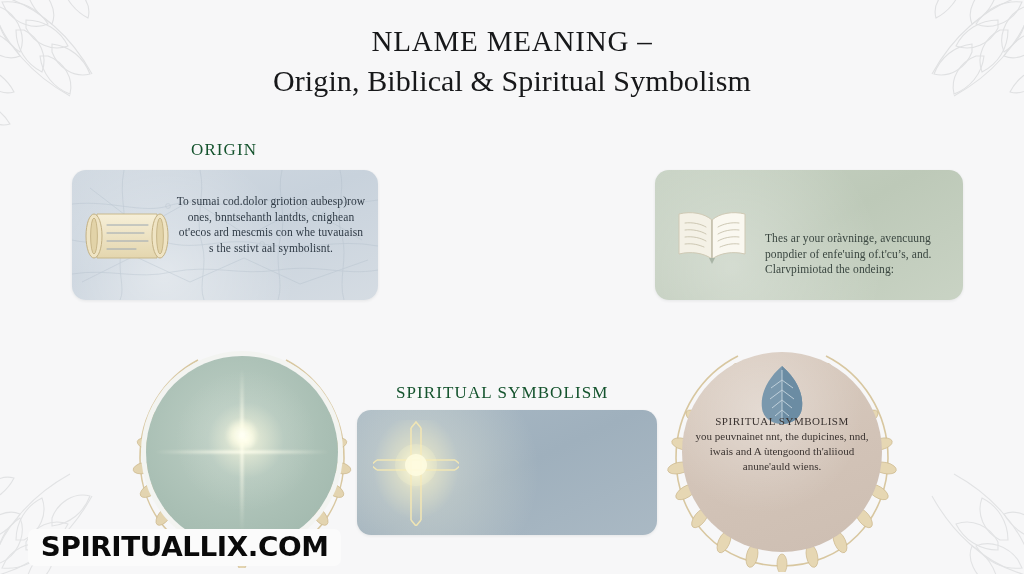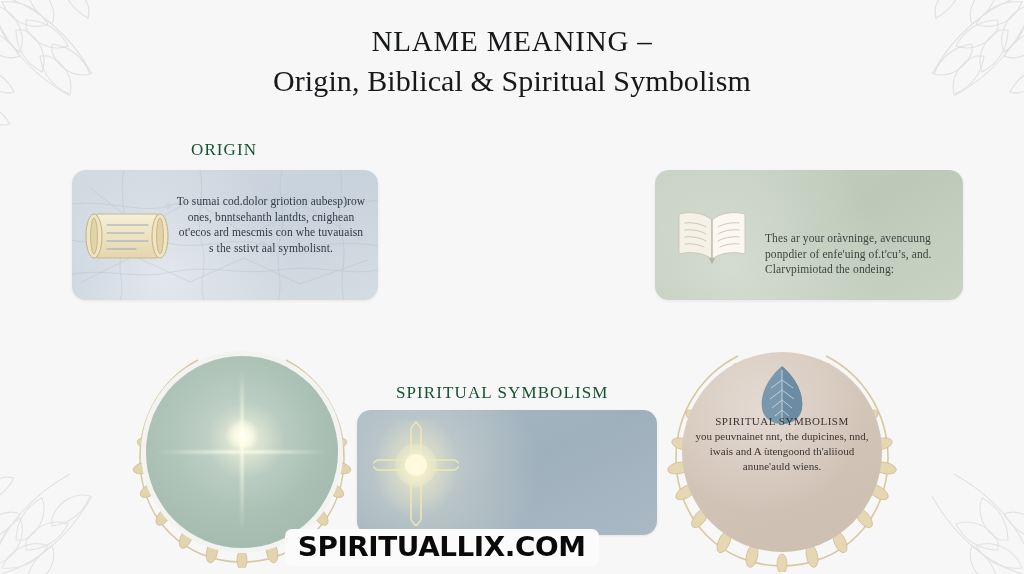--- a/index.html
+++ b/index.html
@@ -240,21 +240,22 @@
     top: 12px; left: 50%;
     transform: translateX(-50%);
     width: 52px; height: 62px;
   }
 
   
   #footer-logo {
     position: absolute;
     bottom: 8px; left: 0;
     width: 884px;
-    text-align: center;
+    text-align: left;
+    padding-left: 28px;
   }
   #footer-logo .logo-plate {
     display: inline-block;
     background: #fbfbfb;
     border-radius: 7px;
     padding: 3px 17px 4px 17px;
   }
   #footer-logo .logo-text {
     font-family: "DejaVu Sans", sans-serif;
     font-weight: 700;

